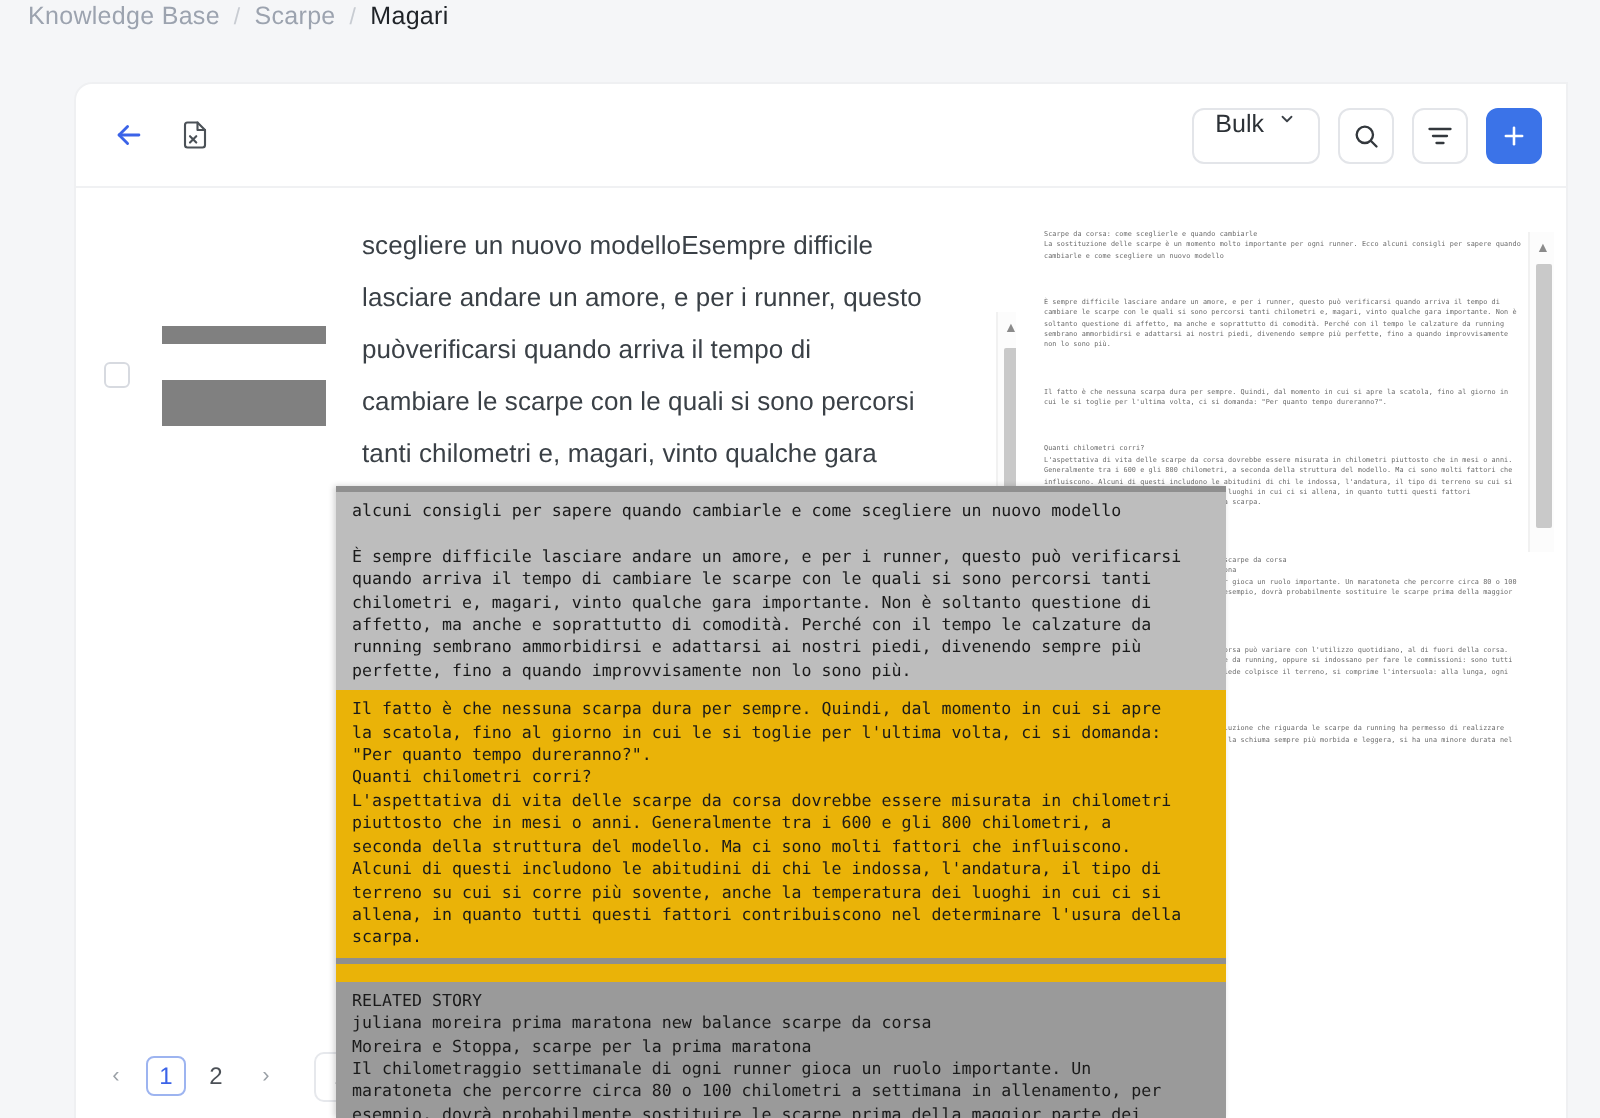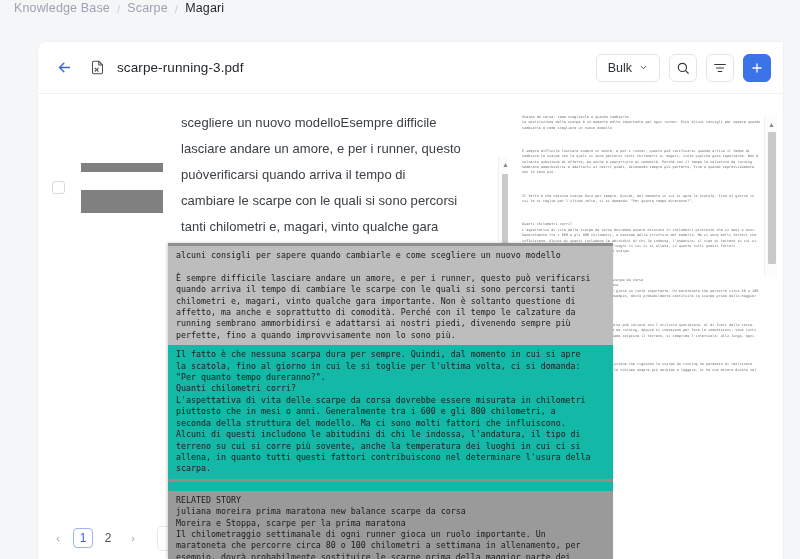--- a/index.html
+++ b/index.html
@@ -49,21 +49,21 @@
     display: flex; align-items: center; justify-content: center;
     color: #4b5157;
   }
   .file-name {
     margin-left: 11px;
     font-size: 13.5px; color: #23272b; letter-spacing: .1px;
   }
   .hdr-spacer { flex: 1 1 auto; }
 
   .bulk-btn {
-    display: flex; align-items: center; gap: 7px;
+    display: flex; gap: 7px;
     height: 28px; padding: 0 11px;
     border: 1px solid #e3e5e9; border-radius: 6px;
     background: #fff; color: #2c3136; font-size: 12.5px;
     cursor: pointer;
   }
   .chev { width: 9px; height: 9px; color: #3c4248; display:block; }
 
   .icon-btn {
     width: 28px; height: 28px; margin-left: 9px;
     border: 1px solid #e3e5e9; border-radius: 6px;
@@ -157,21 +157,21 @@
   .pg-size {
     margin-left: 9px; height: 25px; padding: 0 9px;
     display: flex; align-items: center;
     border: 1px solid #e6e8ec; border-radius: 5px;
     font-size: 12px; color: #3e444a; background: #fff; cursor: pointer;
   }
 
   
   .overlay {
     position: absolute; left: 168px; top: 243px; width: 445px; height: 316px;
-    background: #14b8a6;
+    background: #eab308;
     font-family: "DejaVu Sans Mono", monospace;
     font-size: 8.3px; line-height: 11.4px;
     color: #1a1a1a;
     overflow: hidden;
     box-shadow: -1px 0 3px rgba(0,0,0,.18);
   }
   .ov-sec { padding: 4px 8px 4px 8px; }
   .ov-sec.alt { background: #bdbdbd; }
   .ov-sec.dark { background: #9a9a9a; }
   .ov-sec p { margin: 0; white-space: pre-wrap; }
@@ -199,21 +199,20 @@
         </svg>
     </span>
     <span class="file-icon">
       <svg width="15" height="15" viewBox="0 0 24 24" fill="none" stroke="currentColor" stroke-width="1.7" stroke-linecap="round" stroke-linejoin="round">
           <path d="M14 2H6a2 2 0 0 0-2 2v16a2 2 0 0 0 2 2h12a2 2 0 0 0 2-2V8z"></path>
           <polyline points="14 2 14 8 20 8"></polyline>
           <line x1="8" y1="18" x2="13" y2="13"></line>
           <line x1="8" y1="13" x2="13" y2="18"></line>
         </svg>
     </span>
-    <span class="file-name">scarpe-running-3.pdf</span>
 
     <span class="hdr-spacer"></span>
 
     <button class="bulk-btn">
       <span>Bulk</span>
       <svg class="chev" viewBox="0 0 24 24" fill="none" stroke="currentColor" stroke-width="2.4" stroke-linecap="round" stroke-linejoin="round">
           <polyline points="6 9 12 15 18 9"></polyline>
         </svg>
     </button>
 

